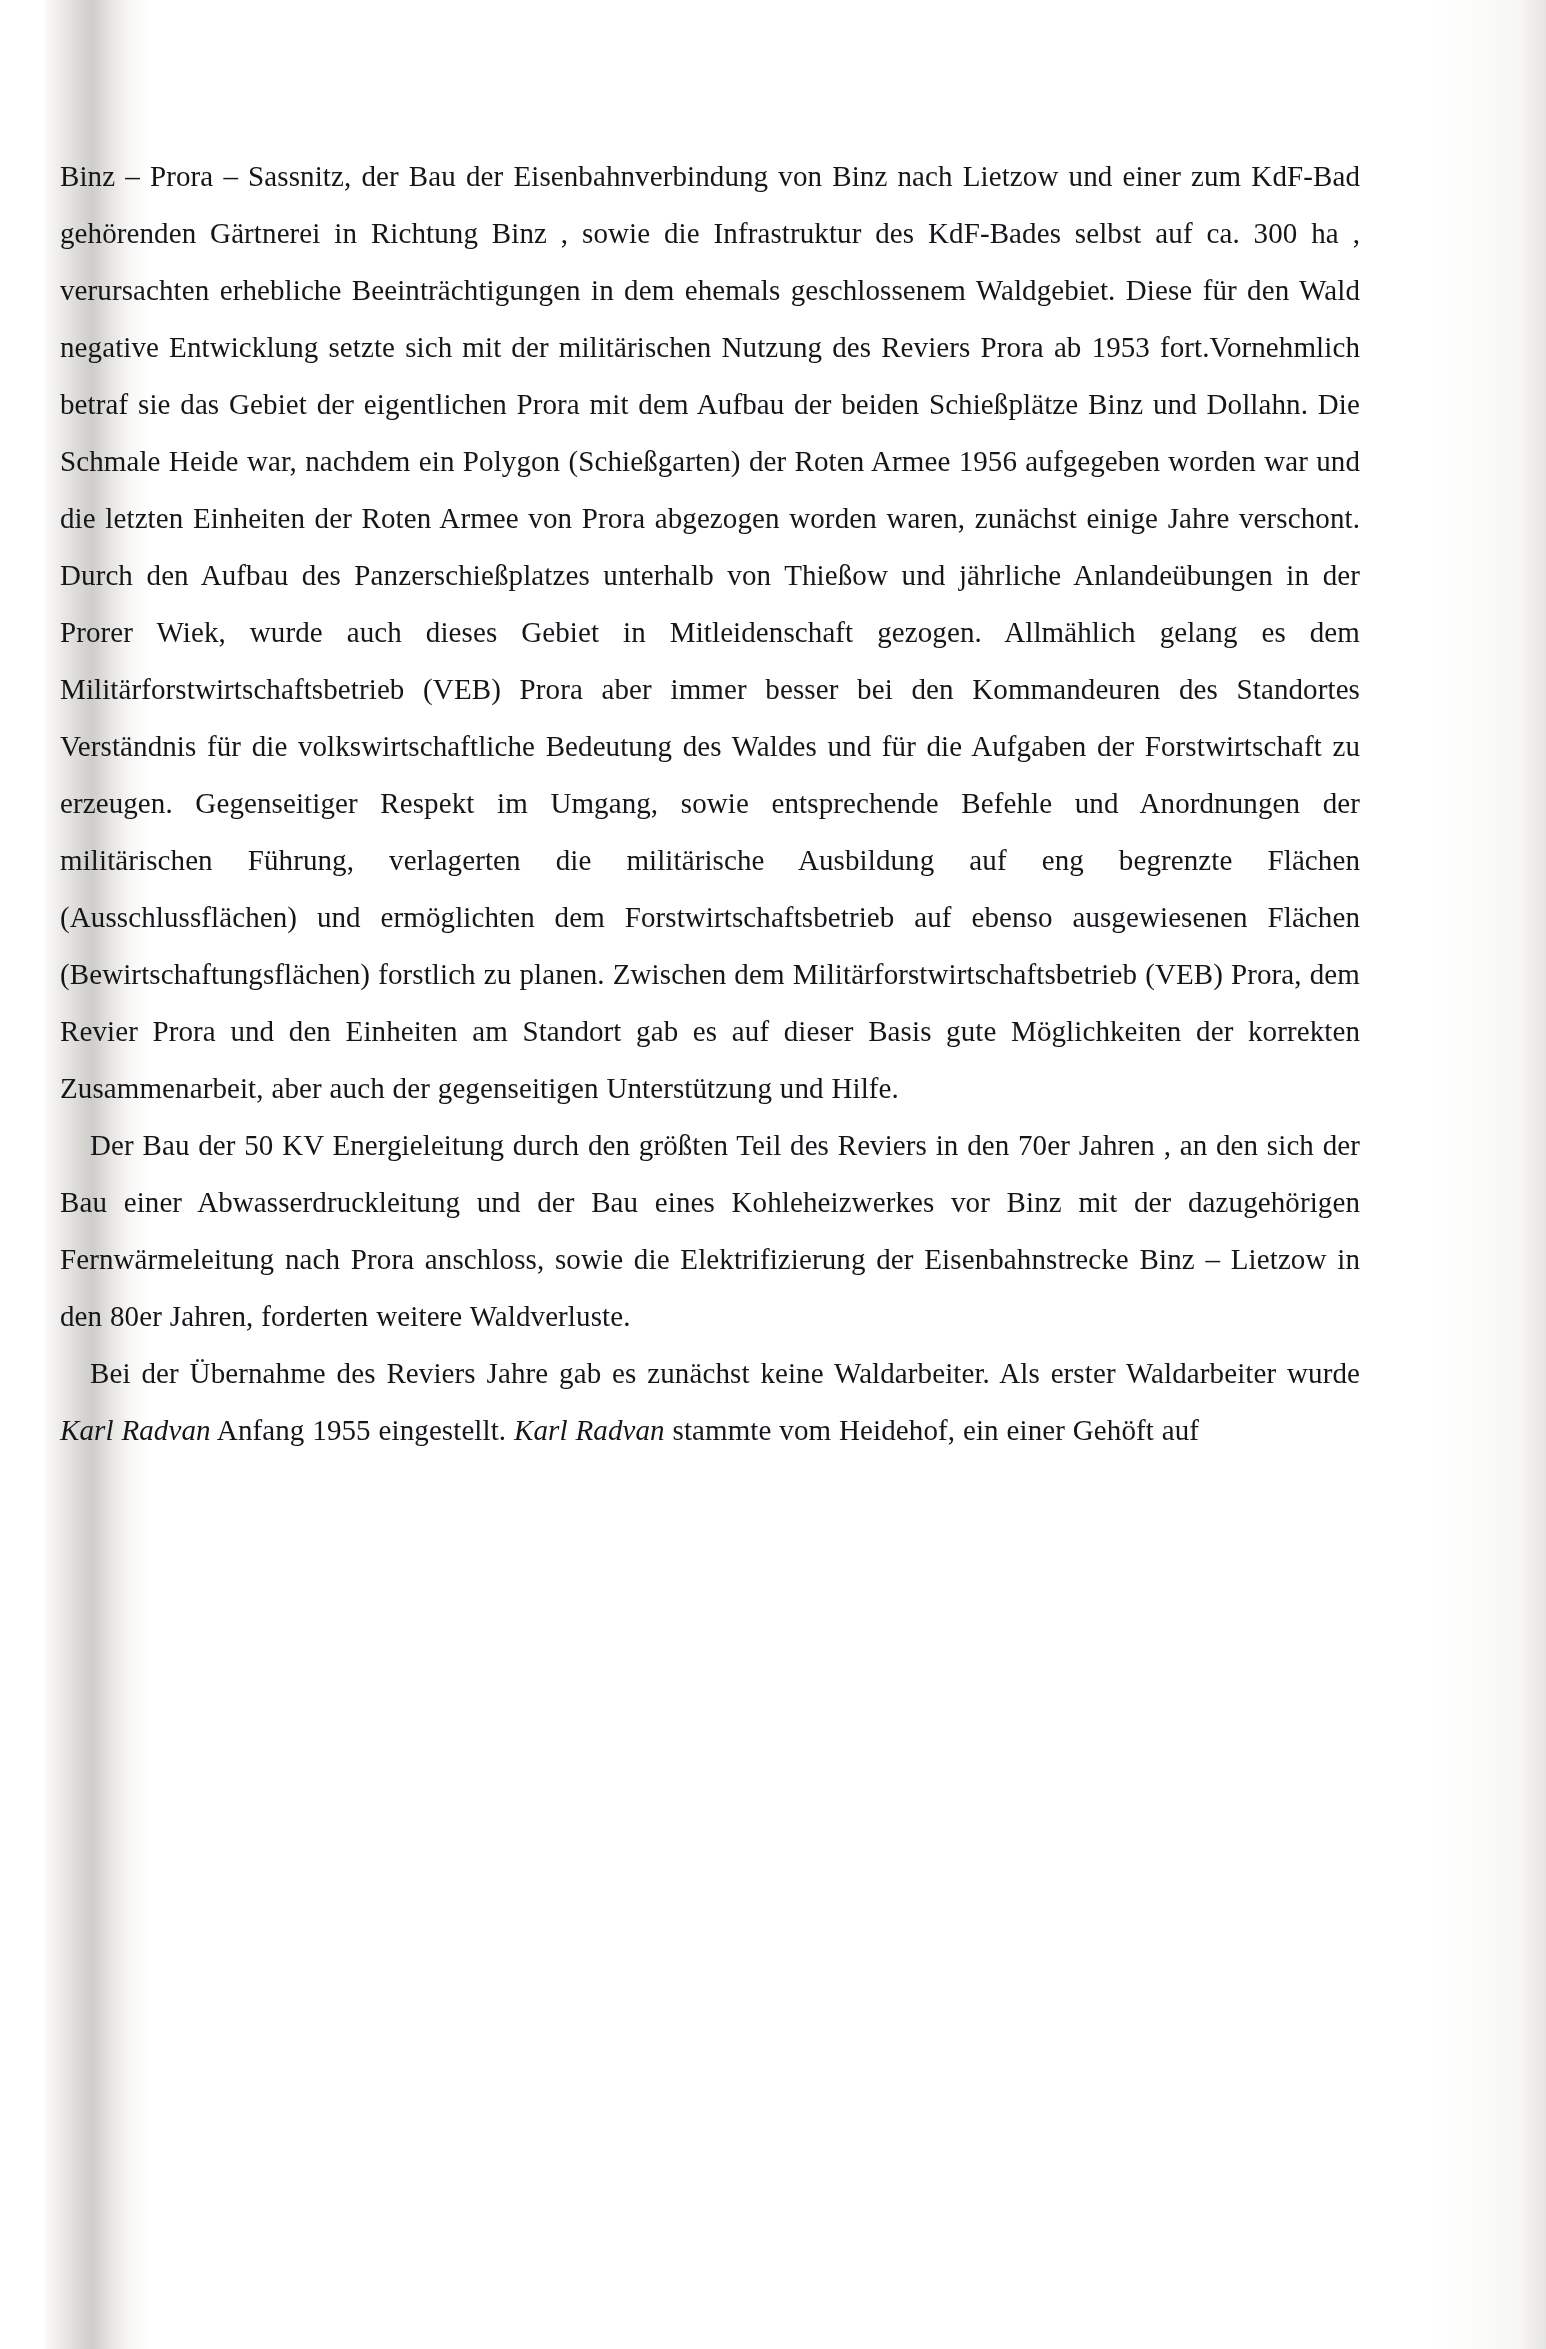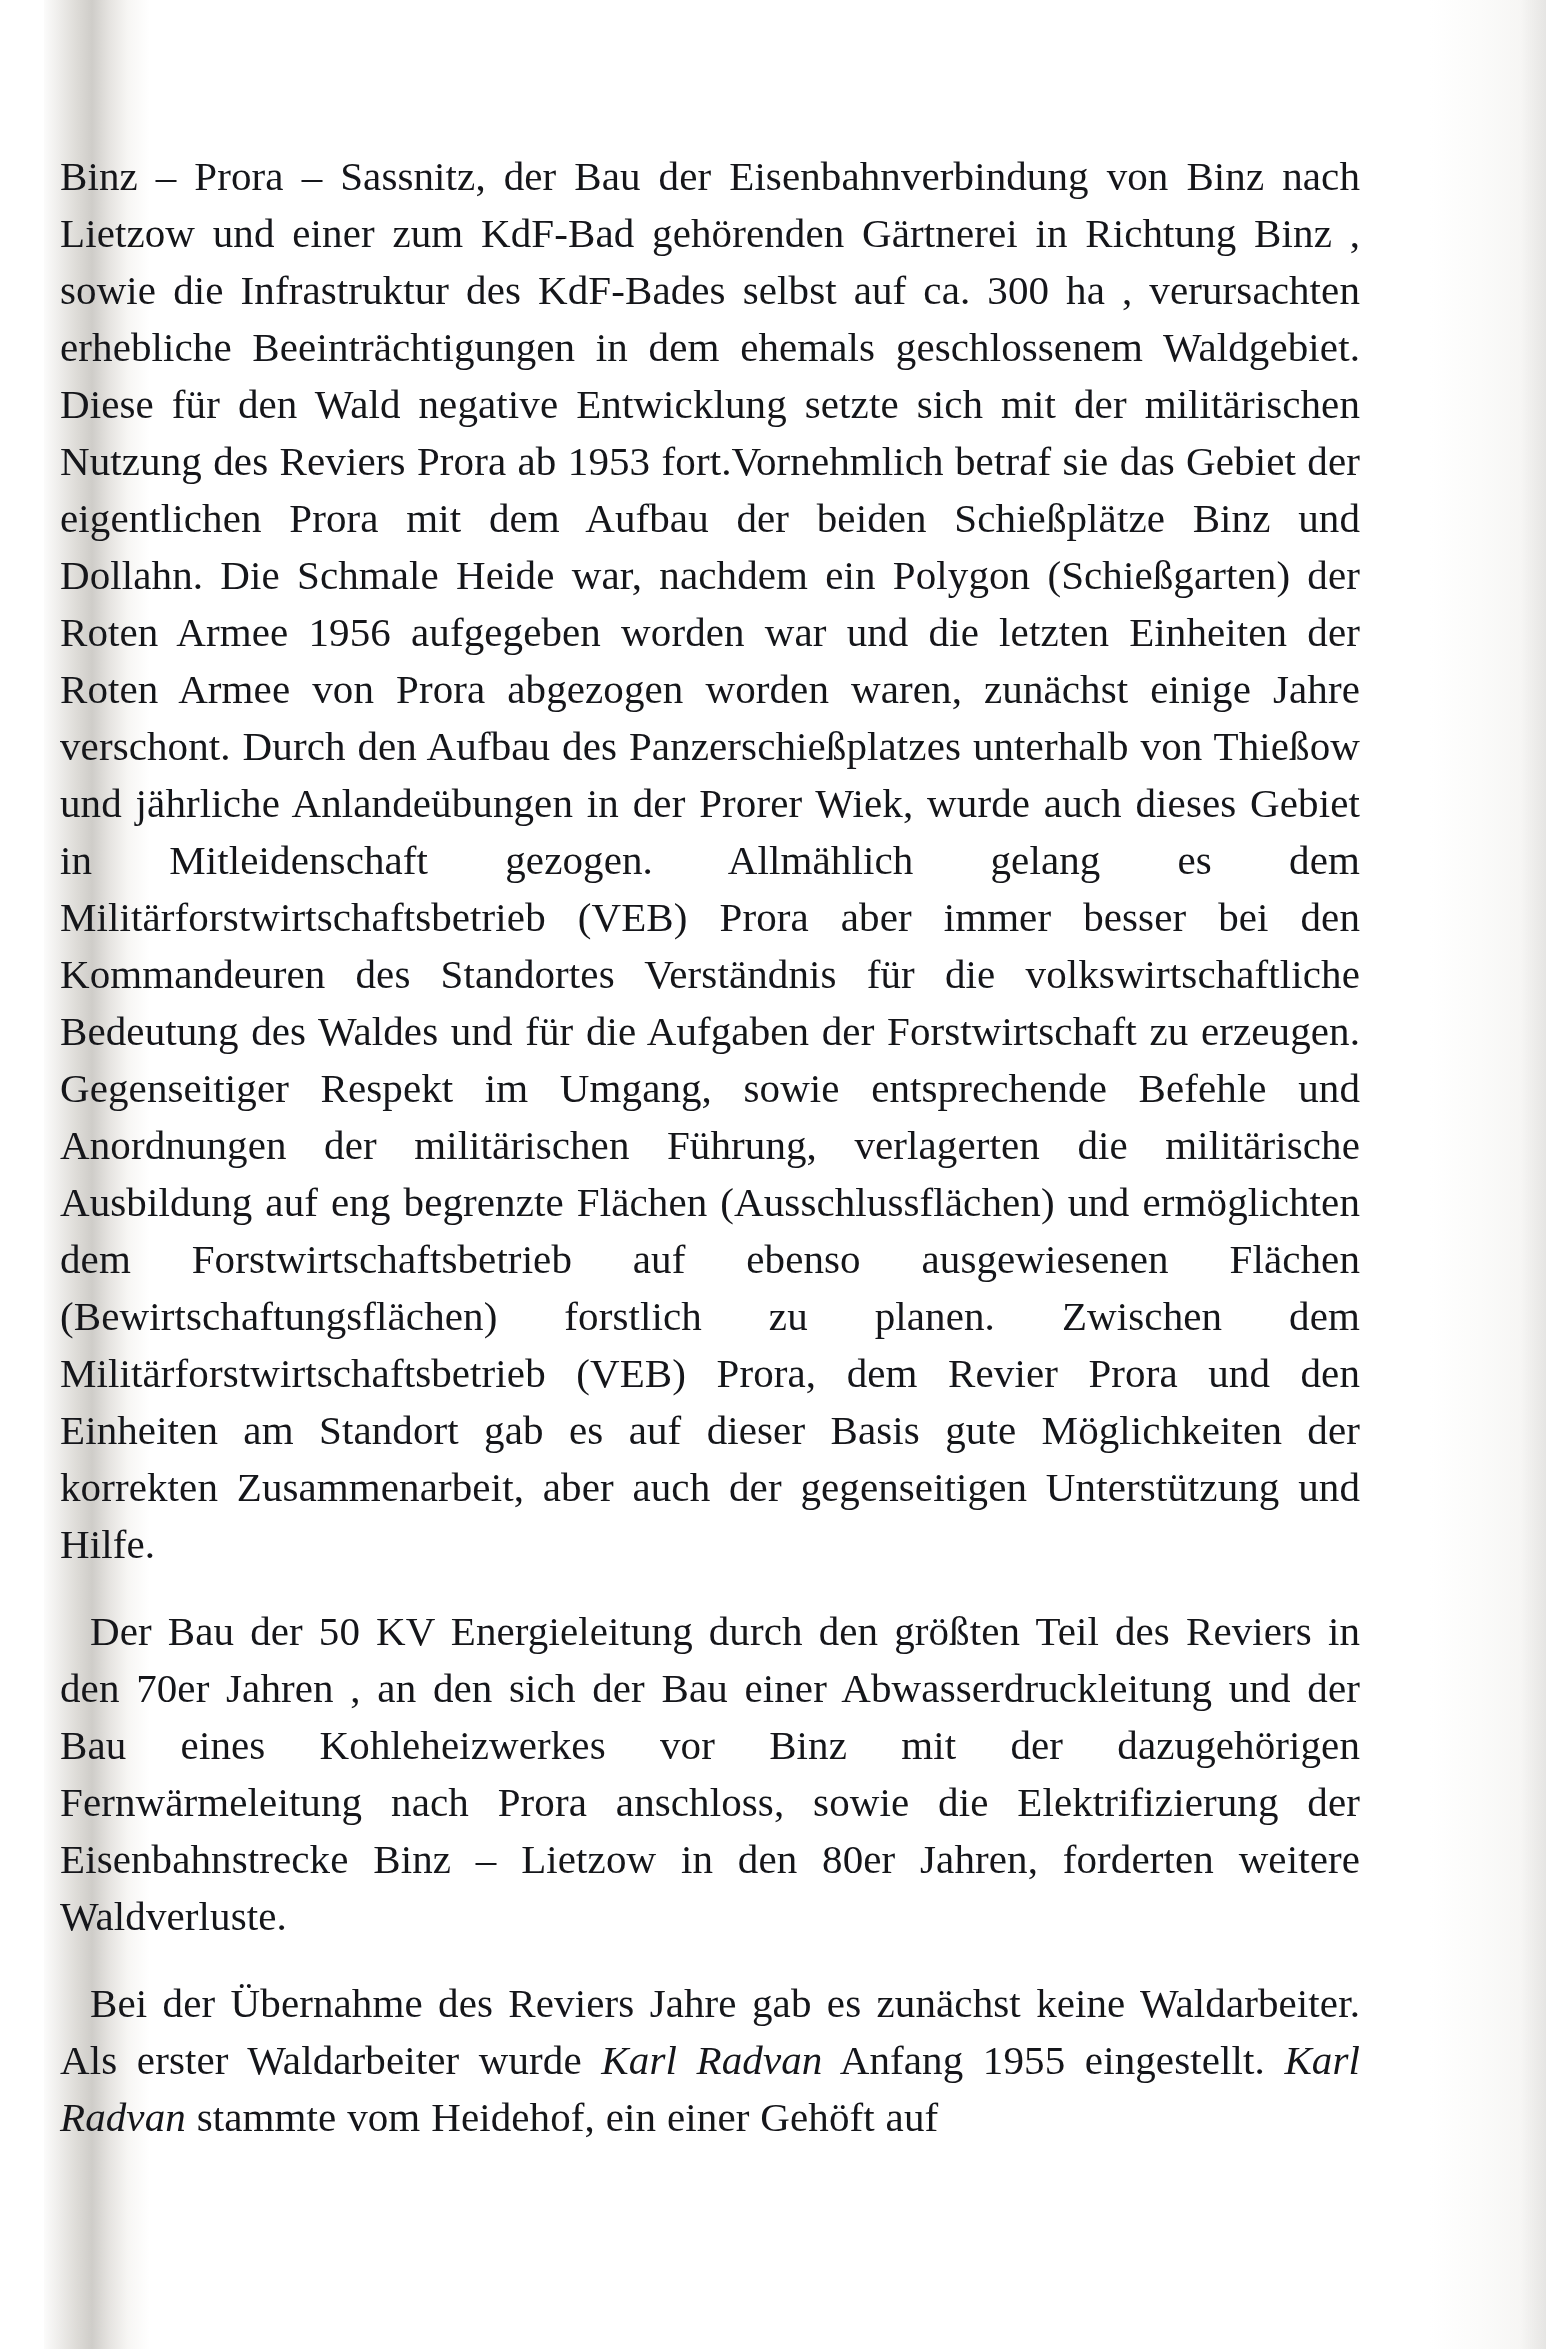--- a/index.html
+++ b/index.html
@@ -38,33 +38,32 @@
     background: #ffffff;
   }
   .textblock {
     position: absolute;
     left: 60px;
     top: 148px;
     width: 1300px;
   }
   p {
     margin: 0;
-    font-size: 41px;
+    font-size: 29px;
     line-height: 57px;
     color: #15161a;
     text-align: justify;
     text-justify: inter-word;
     letter-spacing: 0.1px;
     word-spacing: 0.5px;
   }
   p.indent {
     text-indent: 30px;
   }
   p.gap {
-    margin-top: 30px;
   }
   .ital {
     font-style: italic;
   }
   .folio {
     position: absolute;
     left: 0;
     top: 2042px;
     width: 1220px;
     text-align: center;

